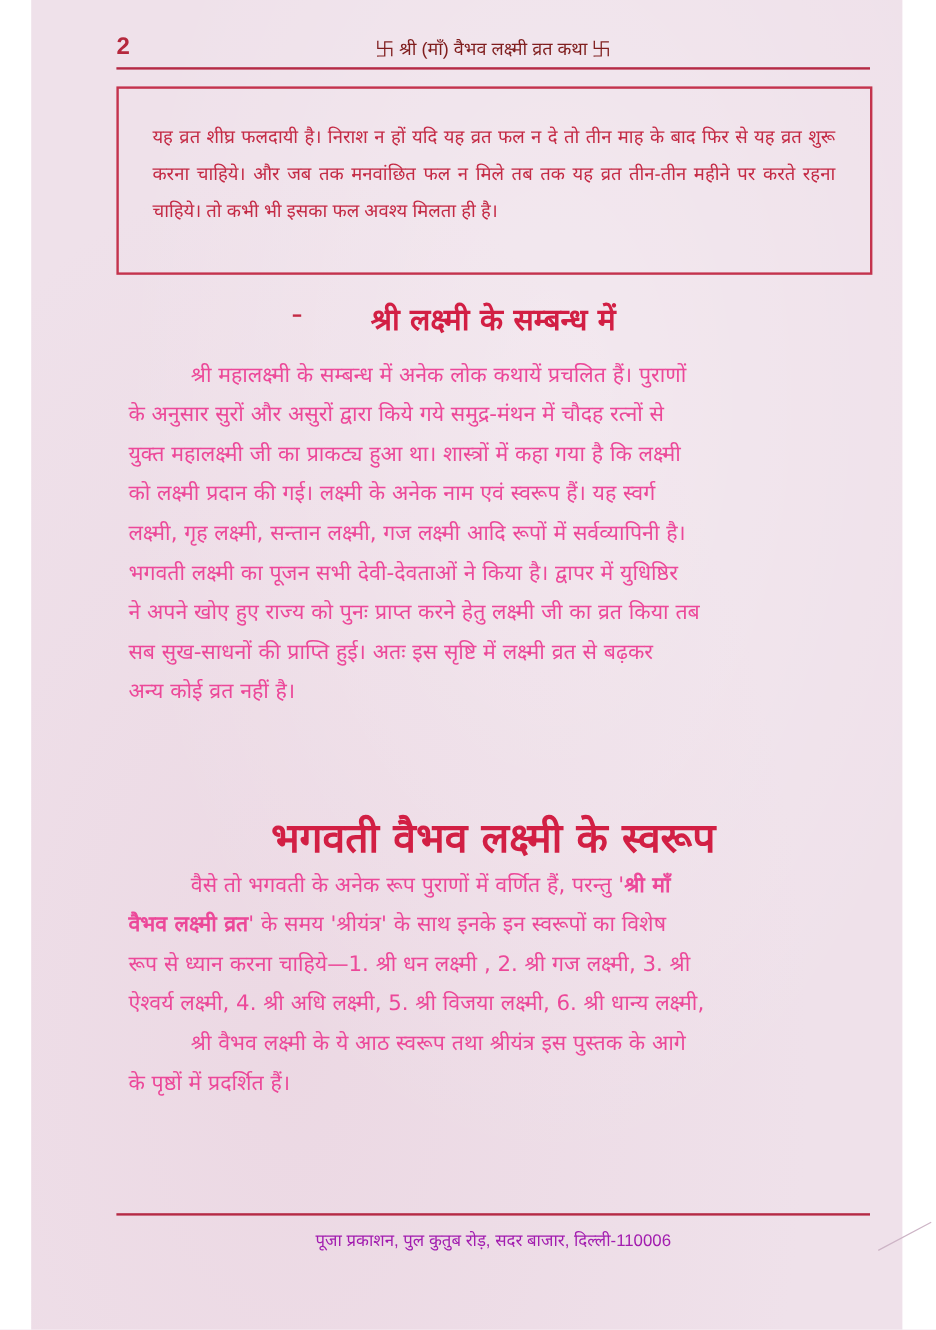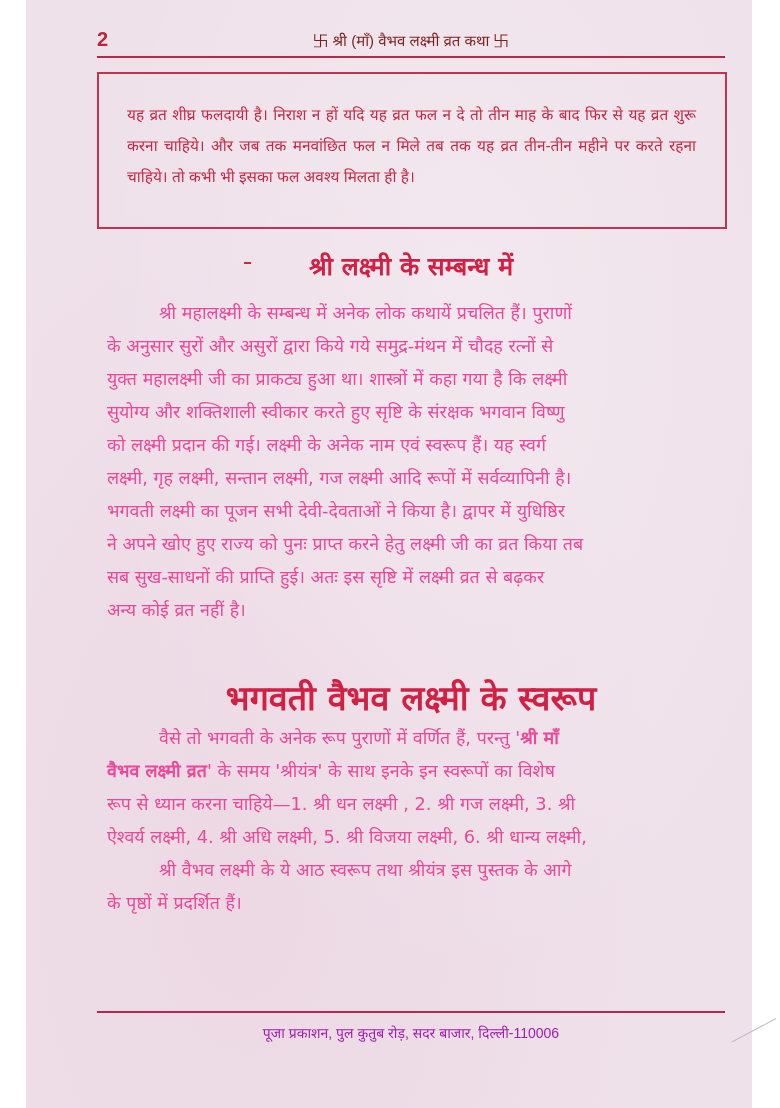--- a/index.html
+++ b/index.html
@@ -87,21 +87,20 @@
   </p>
 </div>
 
 <div class="dash"></div>
 <div class="heading h1">श्री लक्ष्मी के सम्बन्ध में</div>
 
 <div class="para p1">
   <span class="line" style="text-indent:52px">श्री महालक्ष्मी के सम्बन्ध में अनेक लोक कथायें प्रचलित हैं। पुराणों</span>
   <span class="line">के अनुसार सुरों और असुरों द्वारा किये गये समुद्र-मंथन में चौदह रत्नों से</span>
   <span class="line">युक्त महालक्ष्मी जी का प्राकट्य हुआ था। शास्त्रों में कहा गया है कि लक्ष्मी</span>
-  <span class="line">सुयोग्य और शक्तिशाली स्वीकार करते हुए सृष्टि के संरक्षक भगवान विष्णु</span>
   <span class="line">को लक्ष्मी प्रदान की गई। लक्ष्मी के अनेक नाम एवं स्वरूप हैं। यह स्वर्ग</span>
   <span class="line">लक्ष्मी, गृह लक्ष्मी, सन्तान लक्ष्मी, गज लक्ष्मी आदि रूपों में सर्वव्यापिनी है।</span>
   <span class="line">भगवती लक्ष्मी का पूजन सभी देवी-देवताओं ने किया है। द्वापर में युधिष्ठिर</span>
   <span class="line">ने अपने खोए हुए राज्य को पुनः प्राप्त करने हेतु लक्ष्मी जी का व्रत किया तब</span>
   <span class="line">सब सुख-साधनों की प्राप्ति हुई। अतः इस सृष्टि में लक्ष्मी व्रत से बढ़कर</span>
   <span class="line">अन्य कोई व्रत नहीं है।</span>
 </div>
 
 <div class="heading h2">भगवती वैभव लक्ष्मी के स्वरूप</div>
 

